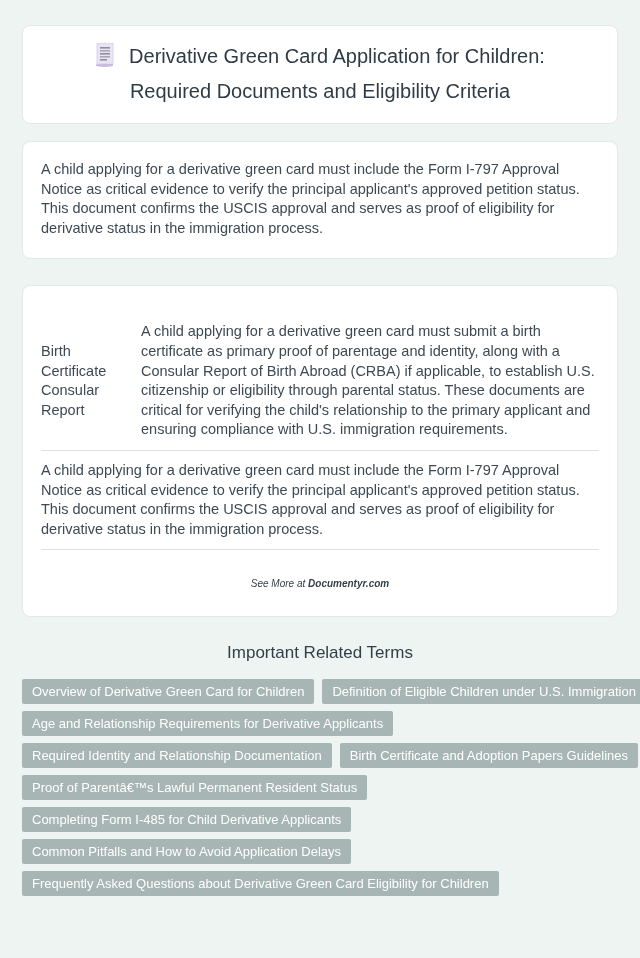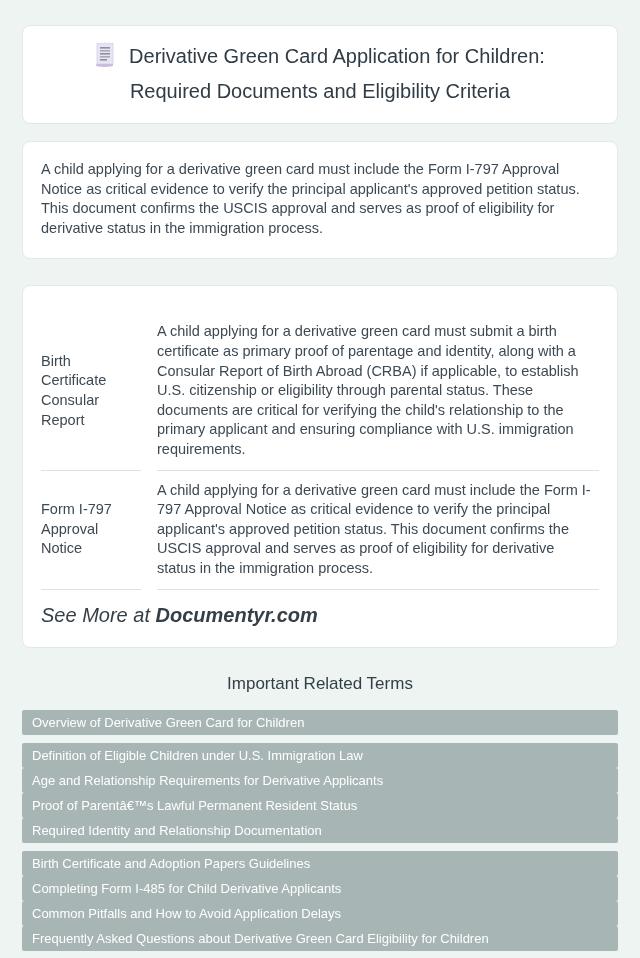--- a/index.html
+++ b/index.html
@@ -58,45 +58,46 @@
     align-items: center;
     border-bottom: 1px solid #dde2e0;
     padding: 10px 6px 10px 0;
     color: #3d4953;
     justify-content: center;
   }
   .doc-desc {
     flex: 1;
     border-bottom: 1px solid #dde2e0;
     padding: 10px 2px 10px 0;
-    margin-left: 16px;
+    margin-left: 0;
     color: #3d4953;
   }
   .see-more {
-    margin-top: 16px;
+    margin-top: 24px;
+    text-align: center;
     font-style: italic;
-    font-size: 20px;
+    font-size: 10px;
     color: #343f48;
   }
   .see-more .site { font-weight: bold; }
   
   .related-heading {
     margin: 26px 0 16px;
     text-align: center;
     font-size: 17px;
     font-weight: 400;
     color: #333f48;
   }
   .tags {
     margin: 0 22px;
   }
   .tag-row {
     display: flex;
     gap: 8px;
-    flex-direction: column;
+    margin-bottom: 7px;
   }
   .tag {
     display: inline-block;
     background: #a7b6b5;
     color: #ffffff;
     font-size: 13px;
     line-height: 15px;
     padding: 5px 10px;
     border-radius: 2px;
     white-space: nowrap;
@@ -125,46 +126,43 @@
 </div>
 
 <div class="card table-card">
   <div class="doc-row">
     <div class="doc-term">
       <span>Birth Certificate Consular Report</span>
     </div>
     <div class="doc-desc">A child applying for a derivative green card must submit a birth certificate as primary proof of parentage and identity, along with a Consular Report of Birth Abroad (CRBA) if applicable, to establish U.S. citizenship or eligibility through parental status. These documents are critical for verifying the child's relationship to the primary applicant and ensuring compliance with U.S. immigration requirements.</div>
   </div>
   <div class="doc-row">
-    <div class="doc-term">
-      <span>Form I-797 Approval Notice</span>
-    </div>
     <div class="doc-desc">A child applying for a derivative green card must include the Form I-797 Approval Notice as critical evidence to verify the principal applicant's approved petition status. This document confirms the USCIS approval and serves as proof of eligibility for derivative status in the immigration process.</div>
   </div>
   <div class="see-more">
     <span>See More at </span><span class="site">Documentyr.com</span>
   </div>
 </div>
 
 <div class="related-heading">Important Related Terms</div>
 
 <div class="tags">
   <div class="tag-row">
     <span class="tag">Overview of Derivative Green Card for Children</span>
     <span class="tag">Definition of Eligible Children under U.S. Immigration Law</span>
   </div>
   <div class="tag-row">
     <span class="tag">Age and Relationship Requirements for Derivative Applicants</span>
   </div>
   <div class="tag-row">
-    <span class="tag">Proof of Parentâ€™s Lawful Permanent Resident Status</span>
+    <span class="tag">Required Identity and Relationship Documentation</span>
+    <span class="tag">Birth Certificate and Adoption Papers Guidelines</span>
   </div>
   <div class="tag-row">
-    <span class="tag">Required Identity and Relationship Documentation</span>
-    <span class="tag">Birth Certificate and Adoption Papers Guidelines</span>
+    <span class="tag">Proof of Parentâ€™s Lawful Permanent Resident Status</span>
   </div>
   <div class="tag-row">
     <span class="tag">Completing Form I-485 for Child Derivative Applicants</span>
   </div>
   <div class="tag-row">
     <span class="tag">Common Pitfalls and How to Avoid Application Delays</span>
   </div>
   <div class="tag-row">
     <span class="tag">Frequently Asked Questions about Derivative Green Card Eligibility for Children</span>
   </div>

